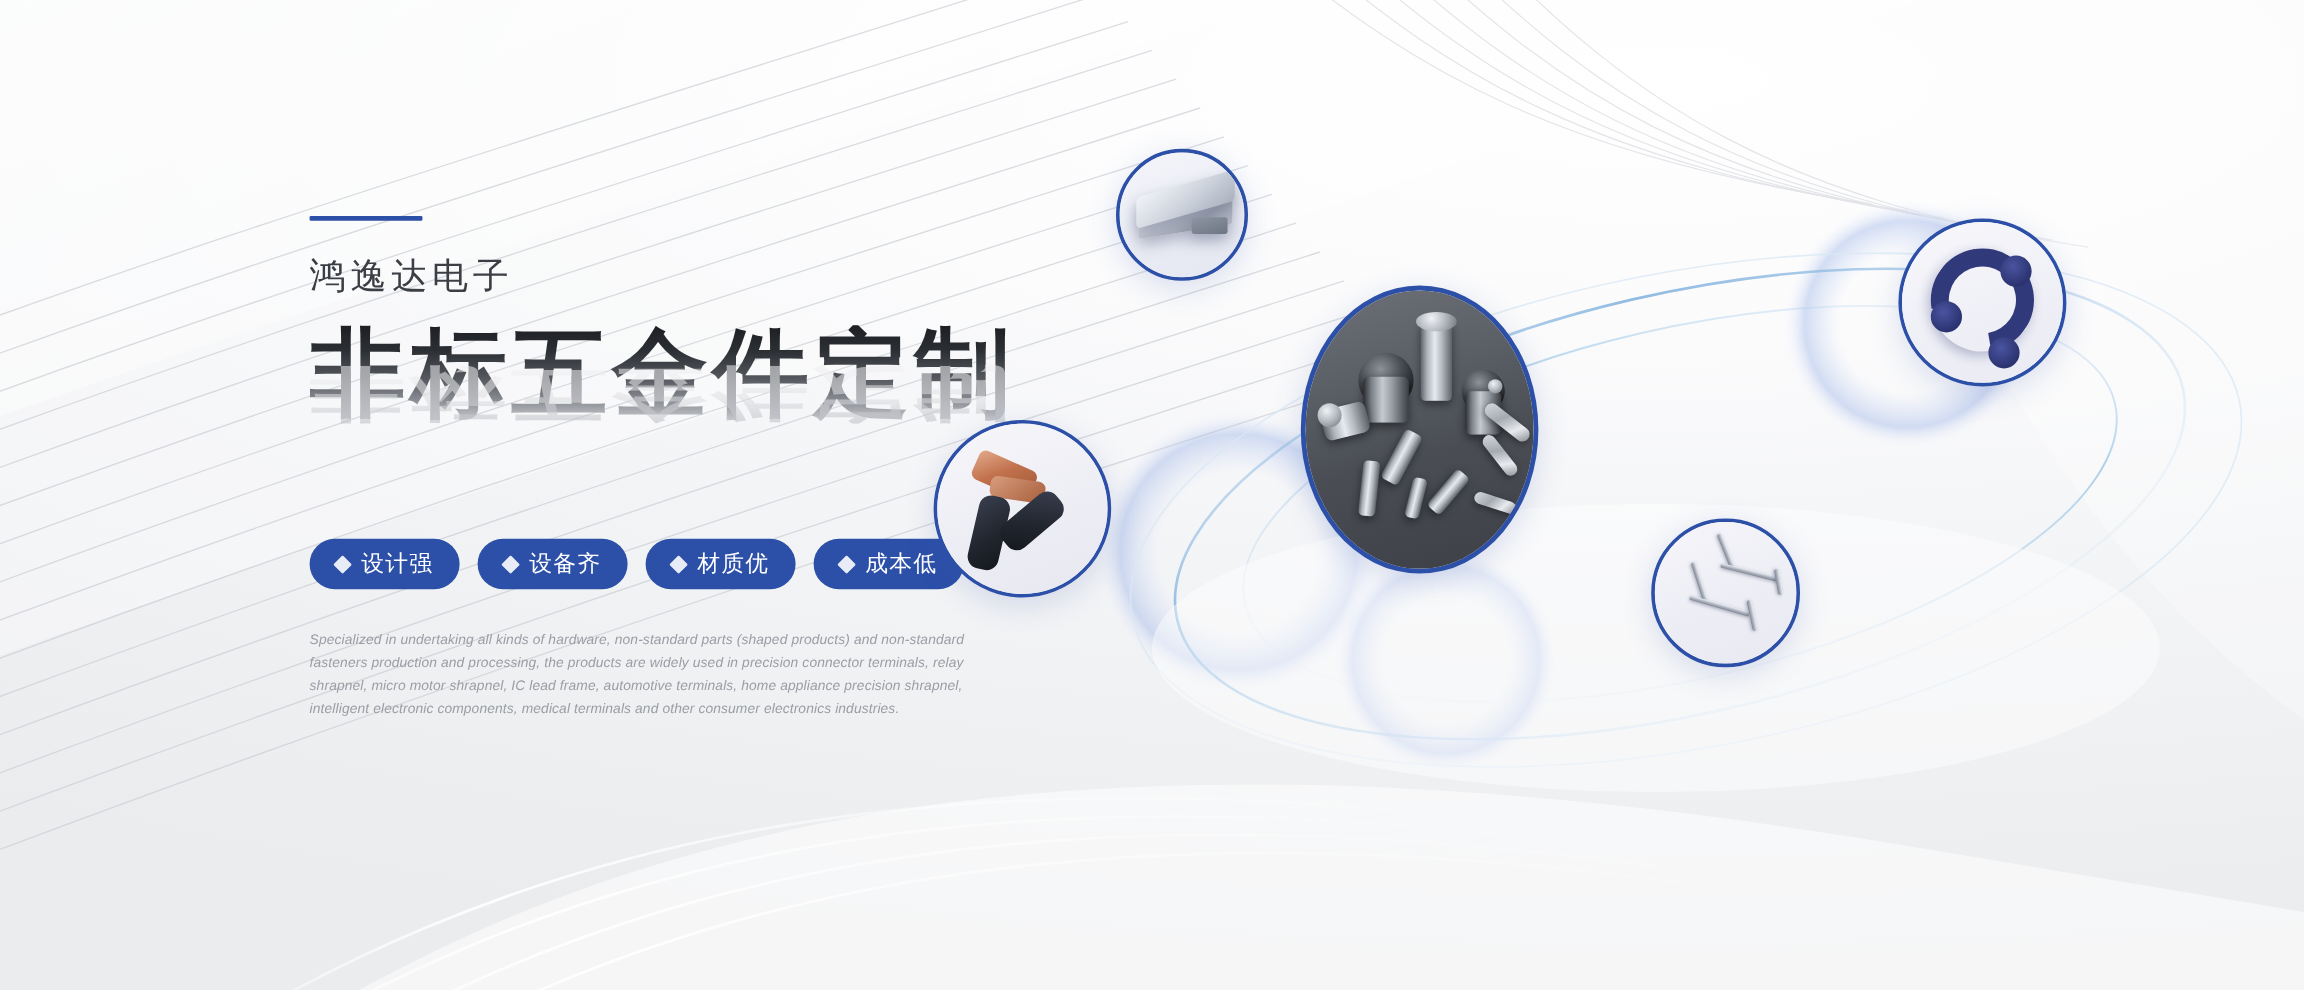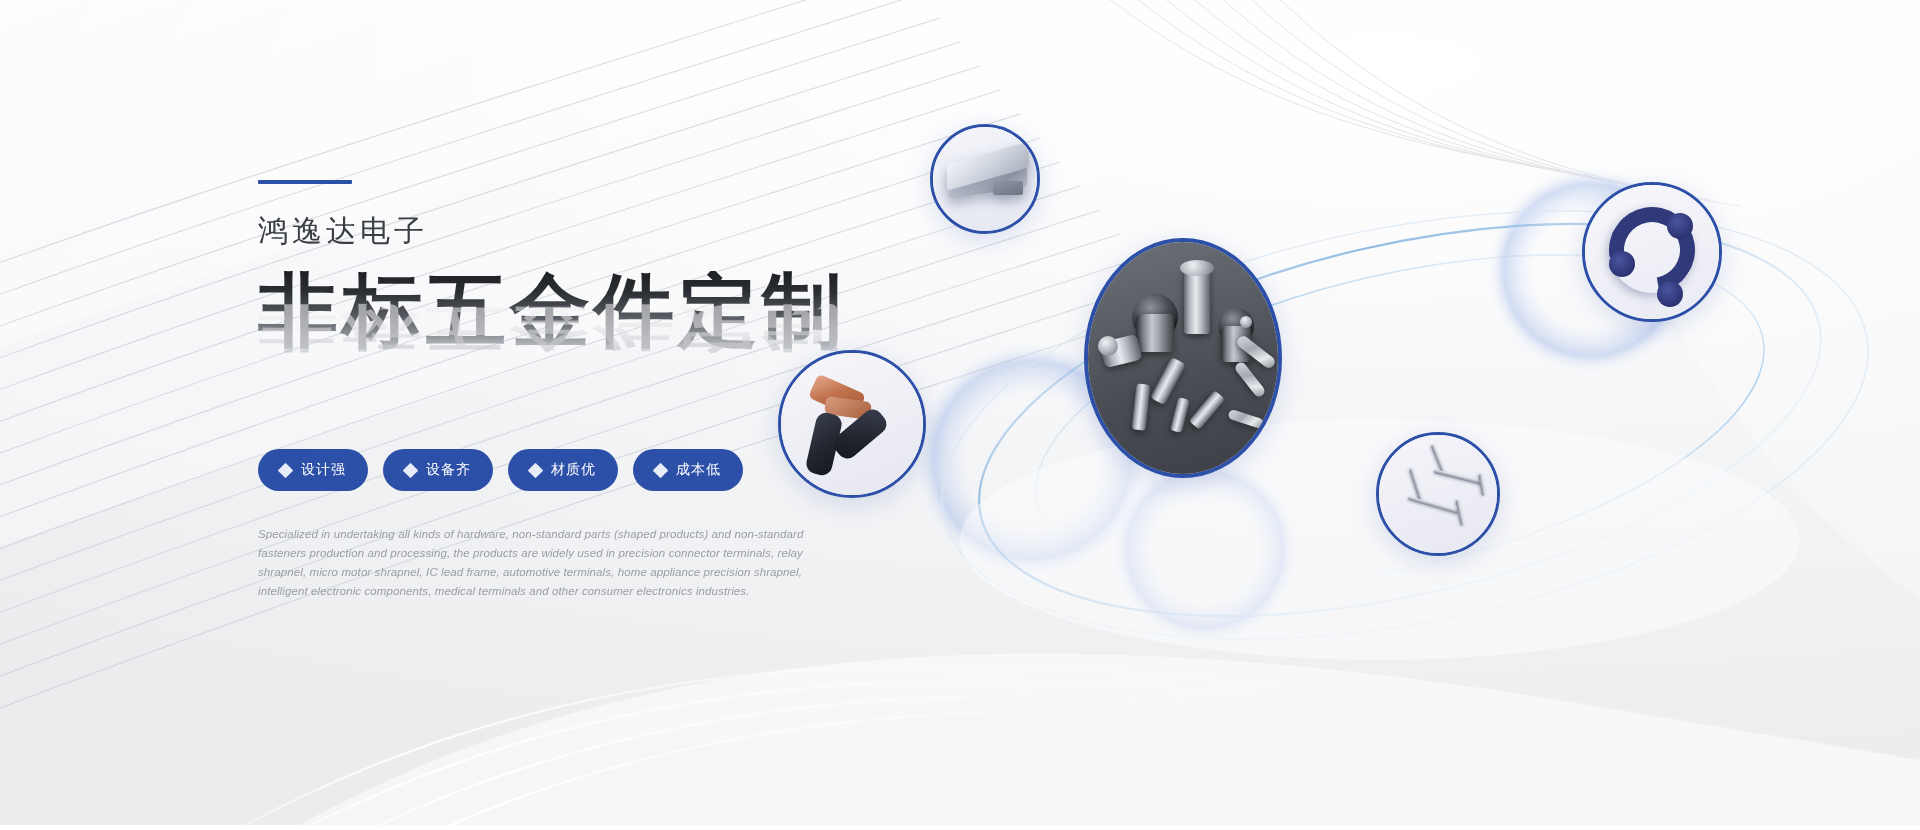--- a/index.html
+++ b/index.html
@@ -86,21 +86,21 @@
   }
   .pill{
     display:flex;
     align-items:center;
     gap:10px;
     height:42px;
     padding:0 22px;
     border-radius:21px;
     background:#2c4fa8;
     color:#ffffff;
-    font-size:14px;
+    font-size:19px;
     letter-spacing:1px;
     white-space:nowrap;
     cursor:pointer;
   }
   .pill .dia{
     width:11px; height:11px;
     background:#e8ecf7;
     transform:rotate(45deg);
     flex:0 0 auto;
     border-radius:1px;

